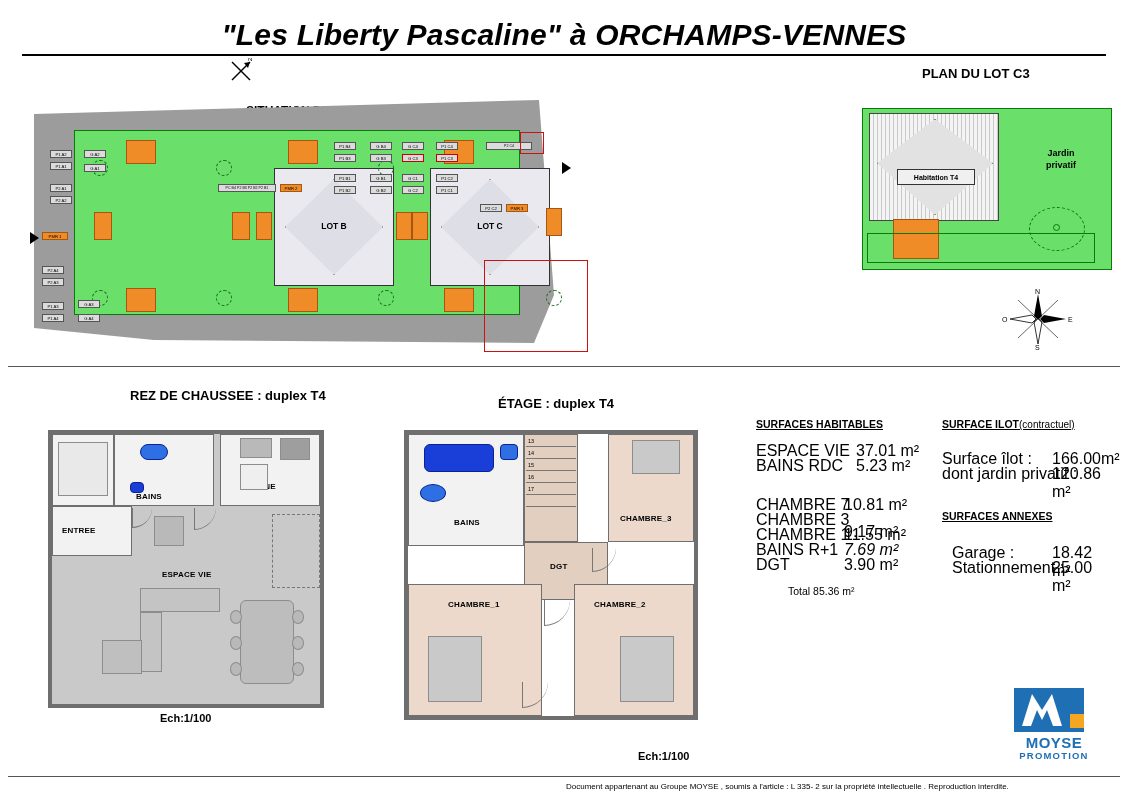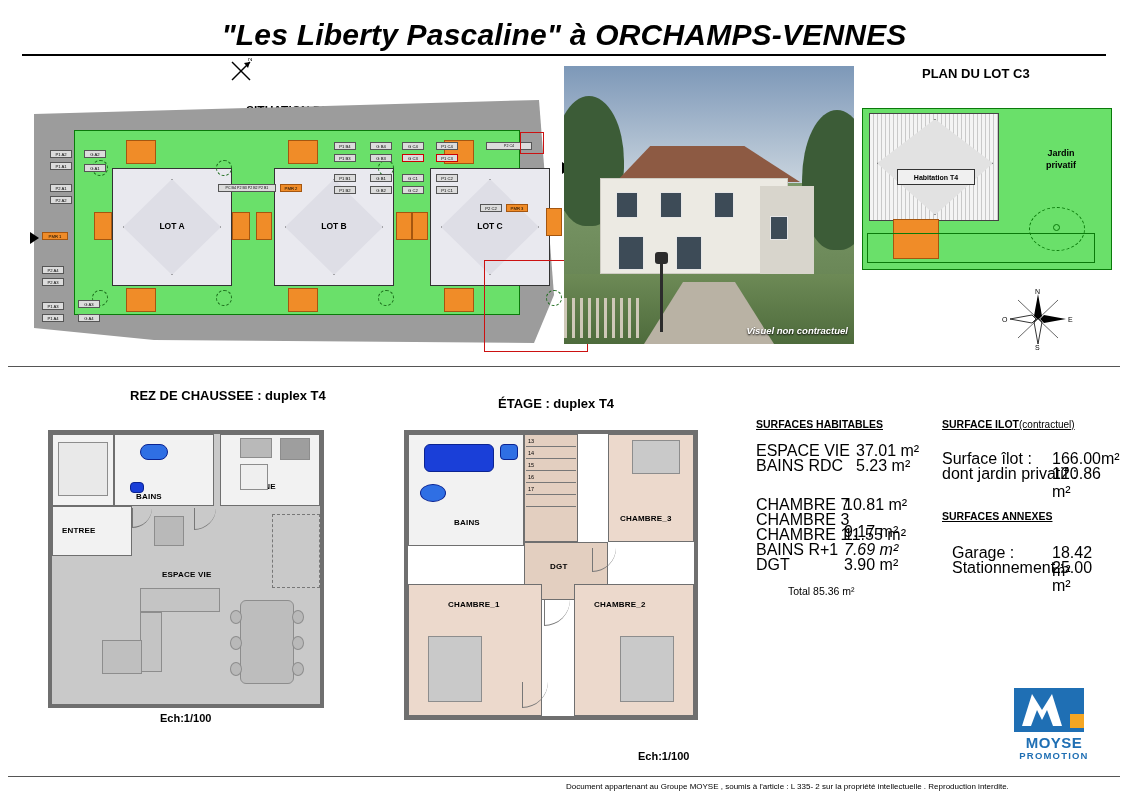--- a/index.html
+++ b/index.html
@@ -239,24 +239,20 @@
       <line x1="4" y1="4" x2="22" y2="22" stroke="#000" stroke-width="1.4"></line>
       <polygon points="22,4 16,5 20,10" fill="#000"></polygon>
       <text x="20" y="3" font-size="6" fill="#000">N</text>
     </svg>
   </div>
 
   <div id="situation">
     <div class="site-bg"></div>
     <div class="green-band"></div>
 
-    <div class="lot" id="lotA">
-      <div class="roof"></div>
-      <div class="lotname">LOT A</div>
-    </div>
     <div class="orange" style="left:92px; top:40px; width:30px; height:24px;"></div>
     <div class="orange" style="left:92px; top:188px; width:30px; height:24px;"></div>
     <div class="orange" style="left:60px; top:112px; width:18px; height:28px;"></div>
     <div class="orange" style="left:198px; top:112px; width:18px; height:28px;"></div>
 
     <div class="lot" id="lotB">
       <div class="roof"></div>
       <div class="lotname">LOT B</div>
     </div>
     <div class="orange" style="left:254px; top:40px; width:30px; height:24px;"></div>
@@ -317,40 +313,20 @@
     <div class="tinybox" style="left:402px; top:74px;">P1 C2</div>
     <div class="tinybox" style="left:452px; top:42px; width:46px; height:8px; font-size:3.6px;">P2 C4</div>
     <div class="redbox" style="left:486px; top:32px; width:24px; height:22px;"></div>
     <div class="tinybox" style="left:446px; top:104px;">P2 C2</div>
     <div class="tinybox org" style="left:472px; top:104px;">PMR 3</div>
 
     <div class="arrow-right" style="left:528px; top:62px;"></div>
   </div>
   <div class="arrow-right" style="left:30px; top:232px;"></div>
 
-  <div id="photo">
-    <div class="sky"></div>
-    <div class="tree-dark" style="left:-10px; top:30px; width:70px; height:130px;"></div>
-    <div class="tree-dark" style="left:238px; top:44px; width:70px; height:140px;"></div>
-    <div class="house-roof"></div>
-    <div class="house-body"></div>
-    <div class="house-side"></div>
-    <div class="win" style="left:52px; top:126px; width:22px; height:26px;"></div>
-    <div class="win" style="left:96px; top:126px; width:22px; height:26px;"></div>
-    <div class="win" style="left:150px; top:126px; width:20px; height:26px;"></div>
-    <div class="win" style="left:54px; top:170px; width:26px; height:34px;"></div>
-    <div class="win" style="left:112px; top:170px; width:26px; height:34px;"></div>
-    <div class="win" style="left:206px; top:150px; width:18px; height:24px;"></div>
-    <div class="ground"></div>
-    <div class="path"></div>
-    <div class="fence"></div>
-    <div class="lamp"></div>
-    <div class="lamp-head"></div>
-    <div class="photo-caption">Visuel non contractuel</div>
-  </div>
 
   <div class="sec-label big" style="left:922px; top:66px;">PLAN DU LOT C3</div>
   <div id="lotplan">
     <div class="lp-hatch"></div>
     <div class="lp-roofdiamond"></div>
     <div class="lp-hab">Habitation T4</div>
     <div class="lp-garage"></div>
     <div class="lp-jardin">
       <div>Jardin</div>
       <div>privatif</div>

